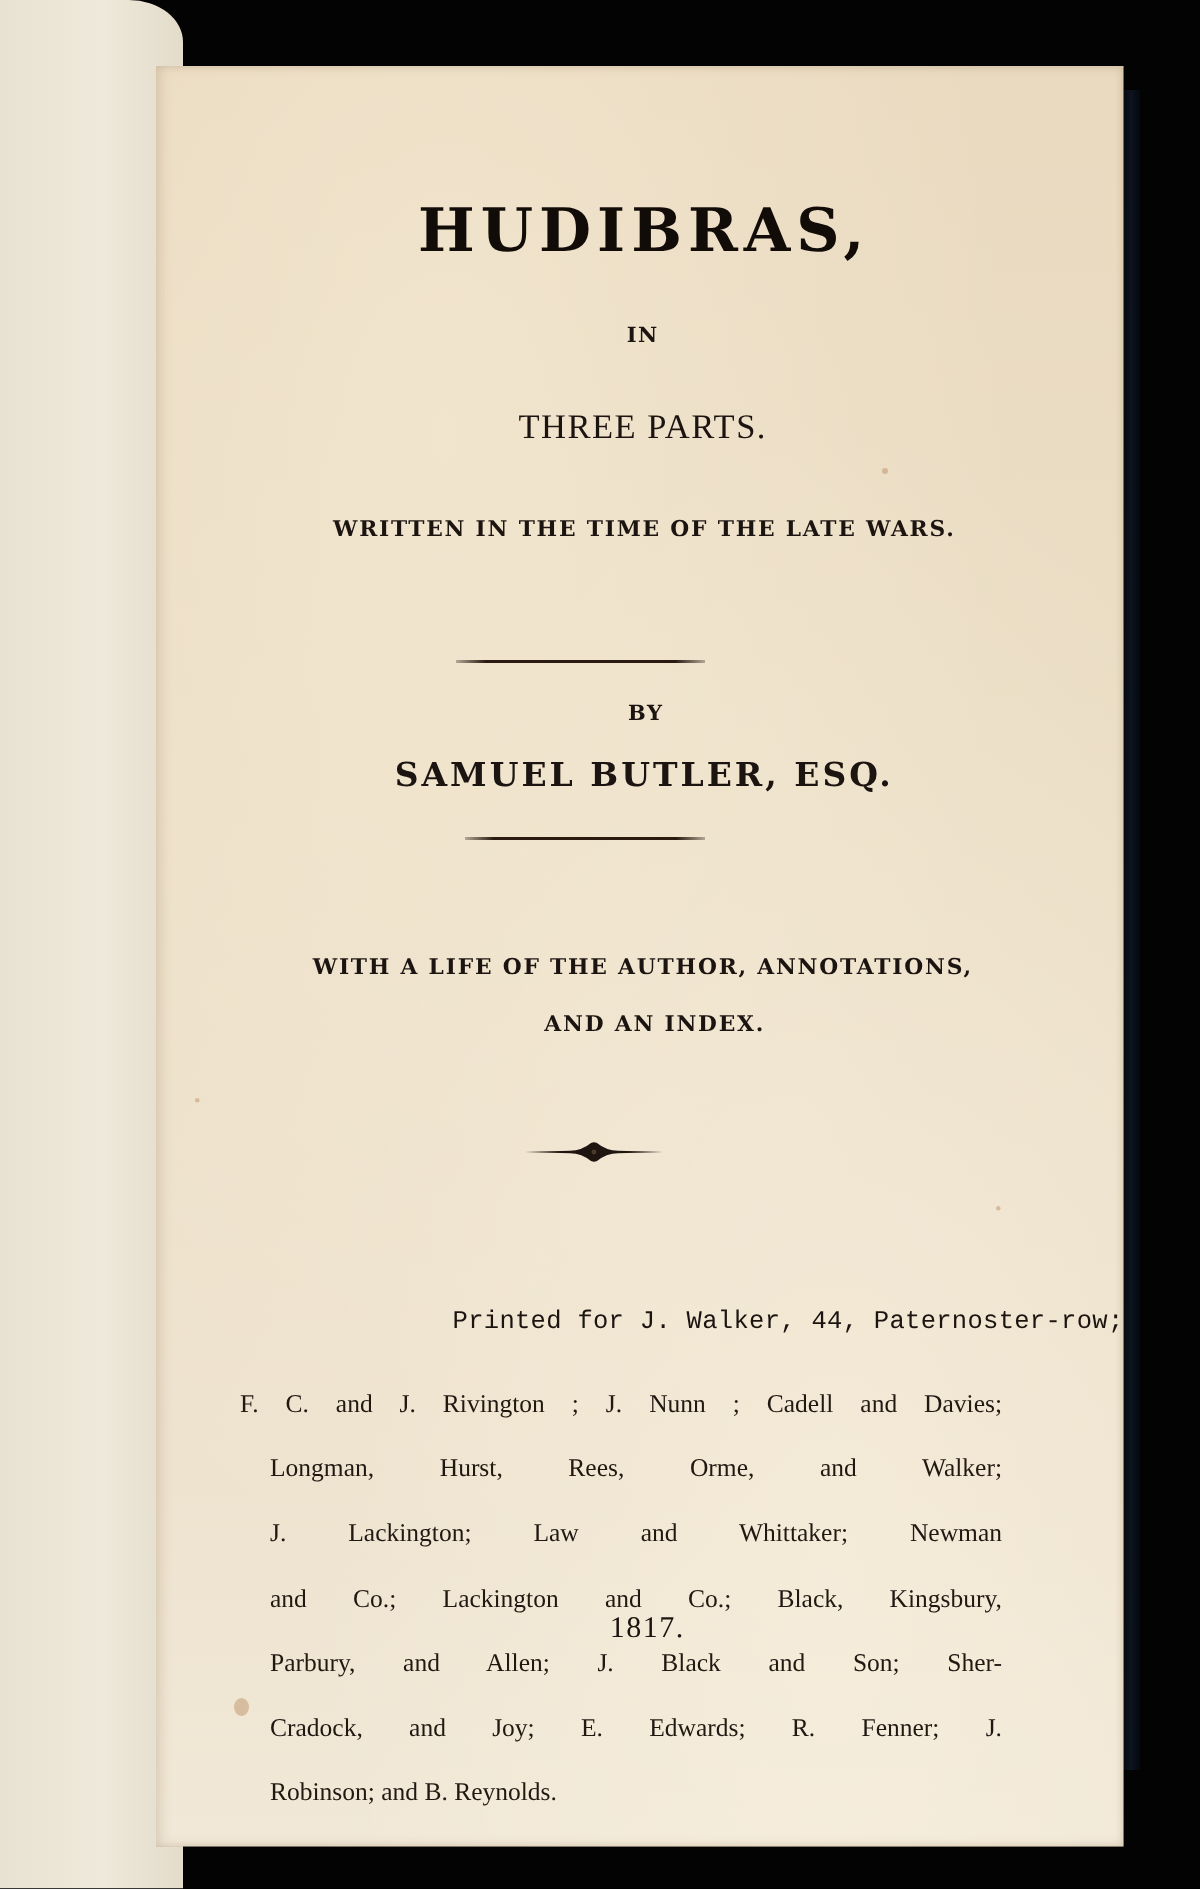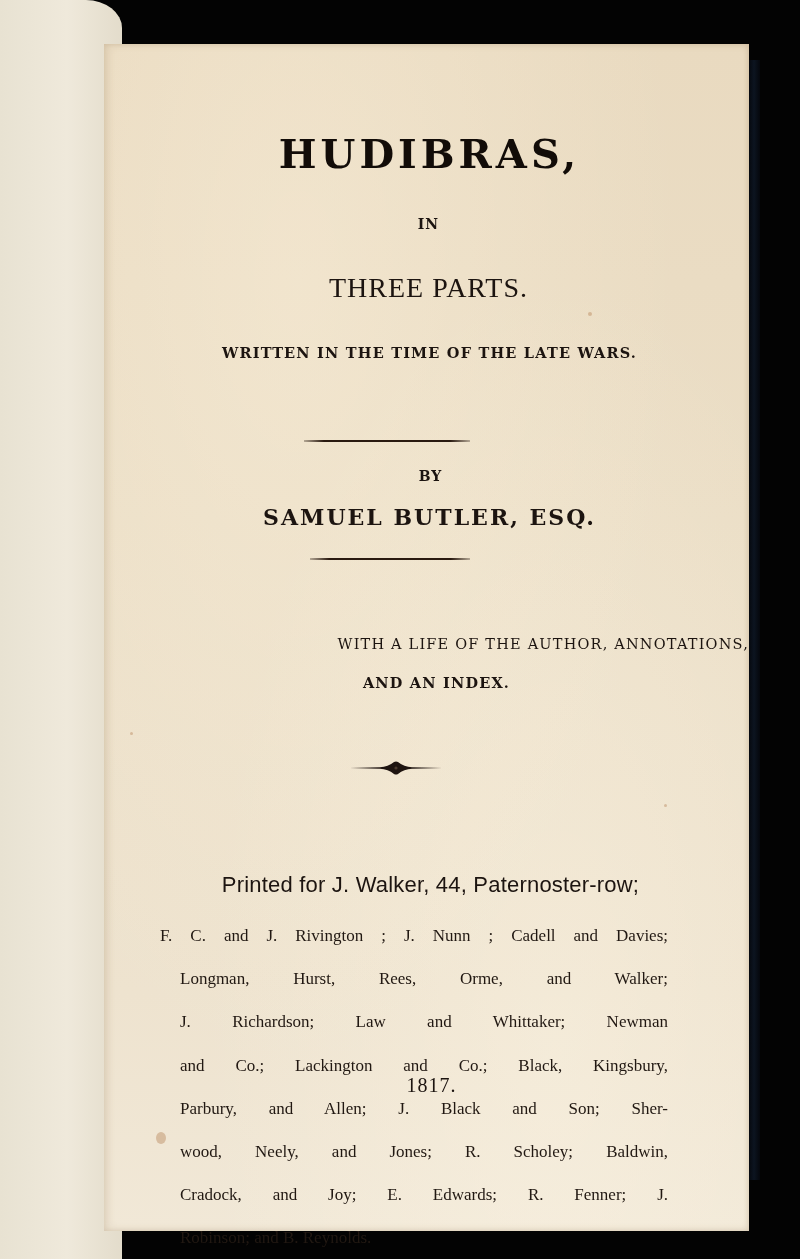--- a/index.html
+++ b/index.html
@@ -71,21 +71,21 @@
     }
     .in-word {
       top: 172px;
       font-size: 14px;
       font-weight: bold;
       letter-spacing: 1px;
       padding-left: 4px;
     }
     .three-parts {
       top: 228px;
-      font-size: 28px;
+      font-size: 23px;
       font-family: "Liberation Serif", "DejaVu Serif", serif;
       letter-spacing: 1px;
       padding-left: 4px;
     }
     .written {
       top: 300px;
       font-size: 14.5px;
       font-weight: bold;
       letter-spacing: 1.2px;
       padding-left: 6px;
@@ -107,24 +107,23 @@
     .author {
       top: 460px;
       font-size: 22px;
       font-weight: bold;
       letter-spacing: 2px;
       padding-left: 6px;
     }
     .with-life {
       top: 592px;
       font-size: 14.5px;
-      font-weight: normal;
+      font-weight: bold;
       letter-spacing: 1.2px;
       padding-left: 4px;
-      text-align: right;
     }
     .and-index {
       top: 630px;
       font-size: 14.5px;
       font-weight: bold;
       letter-spacing: 1.2px;
       padding-left: 20px;
     }
     .ornament {
       position: absolute;
@@ -136,24 +135,25 @@
     .london {
       top: 786px;
       font-size: 24px;
       font-weight: bold;
       letter-spacing: 1.5px;
       font-family: "Liberation Serif", "DejaVu Serif", serif;
       padding-left: 4px;
     }
     .printed {
       top: 828px;
-      font-size: 22px;
-      font-family: Liberation Sans, sans-serif;
+      font-size: 17px;
+      font-family: Liberation Mono, monospace;
       padding-left: 8px;
       letter-spacing: 0.2px;
+      text-align: right;
     }
     .booksellers {
       position: absolute;
       left: 56px;
       top: 860px;
       width: 508px;
       font-family: "Liberation Serif", "DejaVu Serif", serif;
       font-size: 17px;
       line-height: 23.2px;
       color: #211812;
@@ -213,24 +213,23 @@
       <svg class="ornament" viewBox="0 0 92 16">
         <path d="M0 8 L30 7.2 Q38 7 44 2 Q46 1 48 2 Q54 7 62 7.2 L92 8 L62 8.8 Q54 9 48 14 Q46 15 44 14 Q38 9 30 8.8 Z" fill="#1e1410"></path>
         <circle cx="46" cy="8" r="1.6" fill="#4a3a2e"></circle>
       </svg>
 
       <div class="line printed">Printed for J. Walker, 44, Paternoster-row;</div>
 
       <div class="booksellers">
         <span class="bs-line first">F. C. and J. Rivington ; J. Nunn ; Cadell and Davies;</span>
         <span class="bs-line ind">Longman, Hurst, Rees, Orme, and Walker;</span>
-        <span class="bs-line ind">J. Richardson; Law and Whittaker; Newman</span>
+        <span class="bs-line ind">J. Lackington; Law and Whittaker; Newman</span>
         <span class="bs-line ind">and Co.; Lackington and Co.; Black, Kingsbury,</span>
         <span class="bs-line ind">Parbury, and Allen; J. Black and Son; Sher-</span>
-        <span class="bs-line ind">wood, Neely, and Jones; R. Scholey; Baldwin,</span>
         <span class="bs-line ind">Cradock, and Joy; E. Edwards; R. Fenner; J.</span>
         <span class="bs-line ind last">Robinson; and B. Reynolds.</span>
       </div>
 
       <div class="line year">1817.</div>
     </div>
   </div>
 </div>
 
 </body></html>

